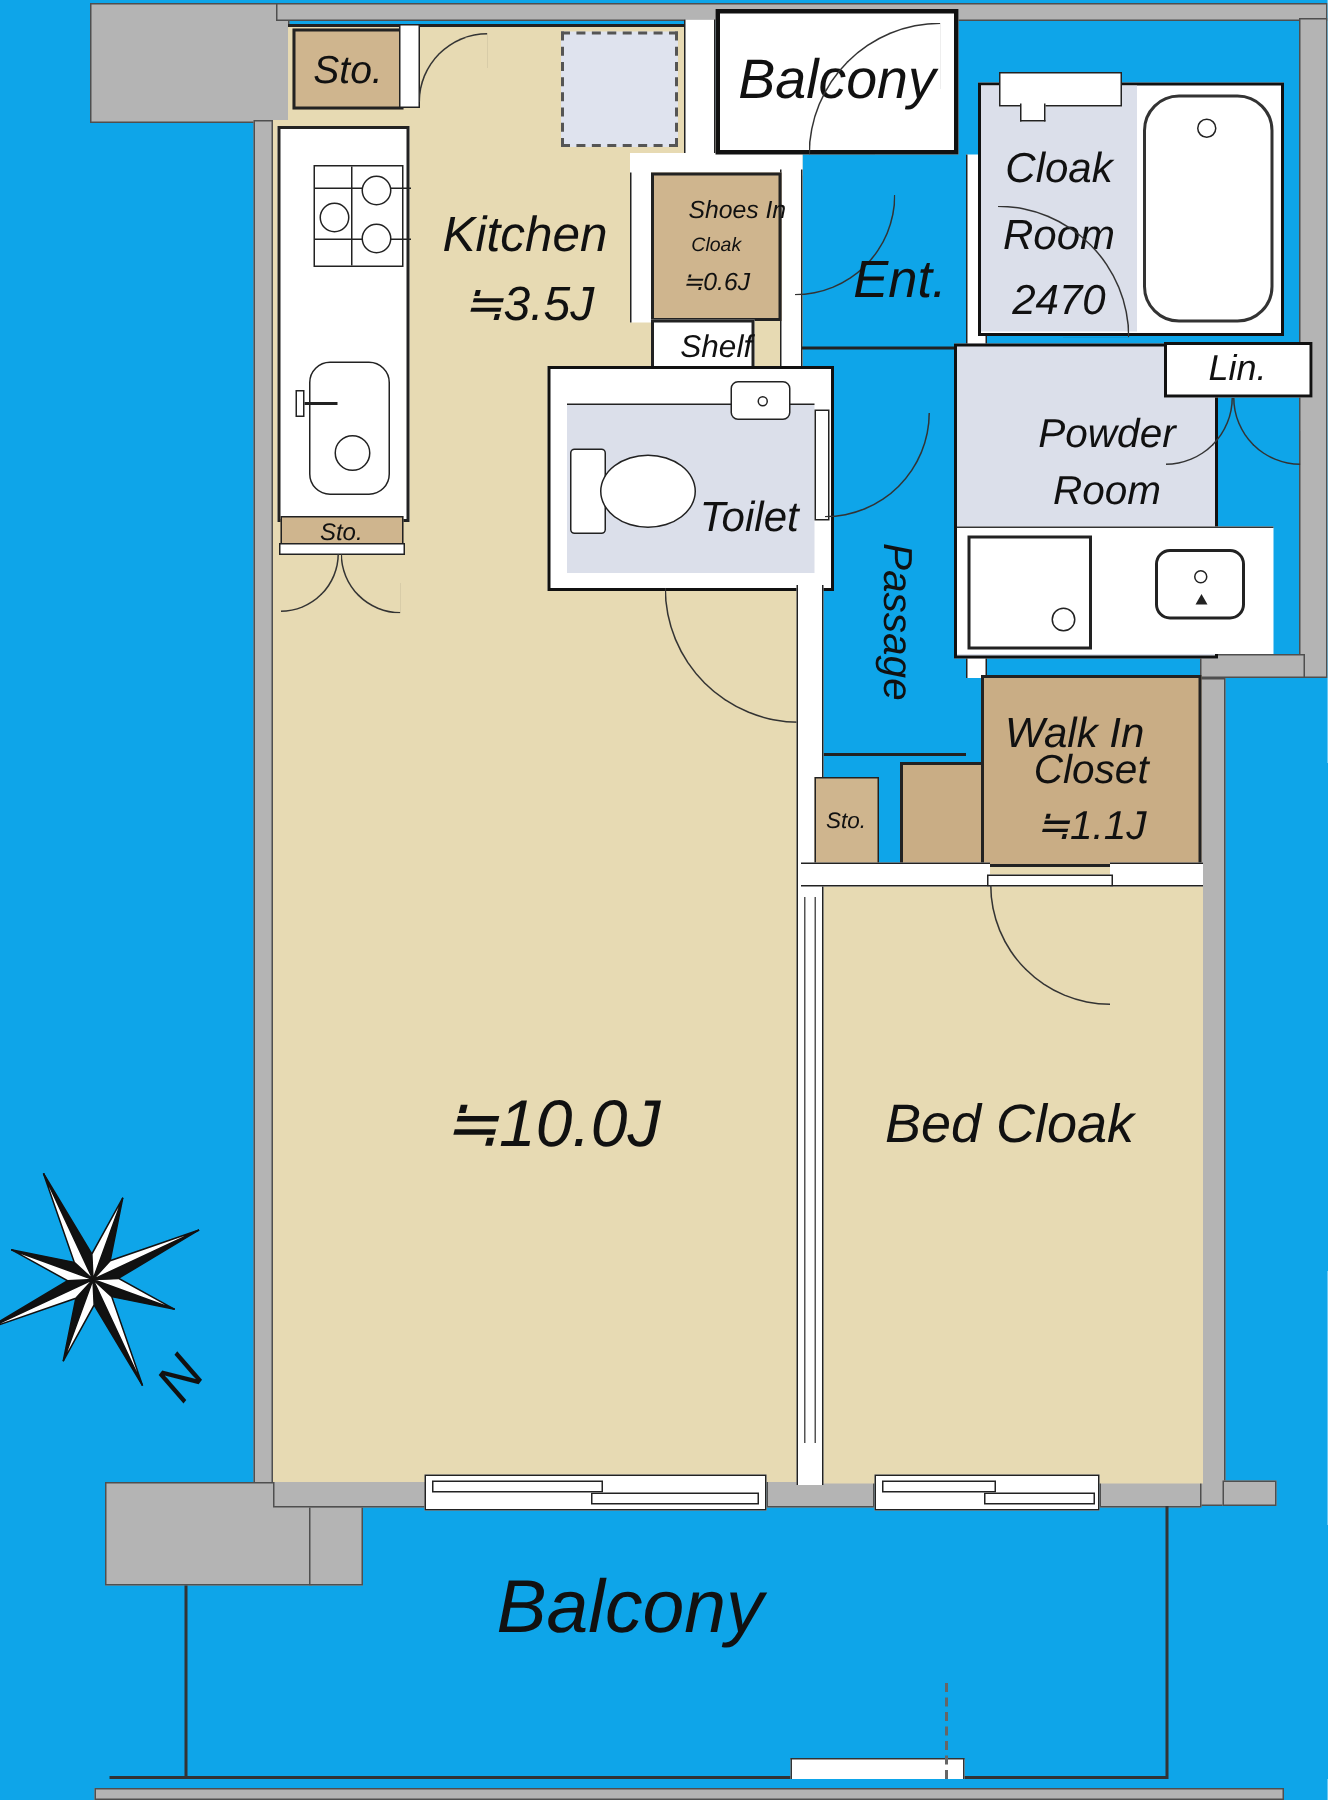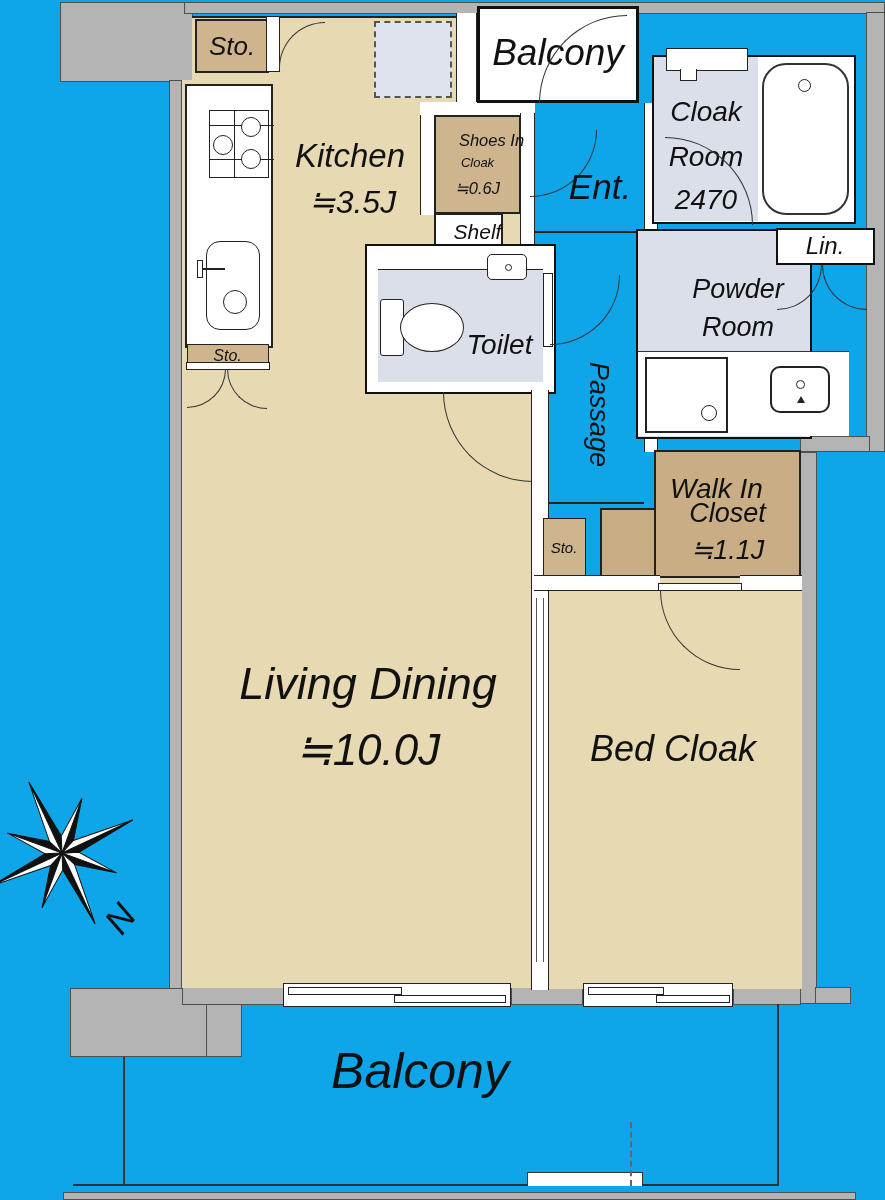--- a/index.html
+++ b/index.html
@@ -174,21 +174,20 @@
 
   <div class="abs" style="left:123px;top:1057px;width:1.5px;height:129px;background:#333;"></div>
   <div class="abs" style="left:73px;top:1184px;width:705px;height:1.5px;background:#333;"></div>
   <div class="abs" style="left:777px;top:1004px;width:1.5px;height:182px;background:#333;"></div>
   <div class="abs" style="left:527px;top:1172px;width:116px;height:14px;background:#fff;border-top:1.5px solid #333;border-left:1.5px solid #333;border-right:1.5px solid #333;"></div>
   <div class="abs" style="left:630px;top:1122px;width:0;height:64px;border-left:2px dashed #666;"></div>
   <div class="lbl" style="left:250px;top:138px;width:200px;font-size:33px;">Kitchen</div>
 
   <div class="lbl" style="left:260px;top:1044px;width:320px;font-size:50px;">Balcony</div>
   <div class="lbl" style="left:260px;top:185px;width:185px;font-size:32px;">≒3.5J</div>
-  <div class="lbl" style="left:208px;top:660px;width:320px;font-size:45px;">Living Dining</div>
   <div class="lbl" style="left:208px;top:726px;width:320px;font-size:44px;">≒10.0J</div>
   <div class="lbl" style="left:558px;top:730px;width:230px;font-size:36px;">Bed Cloak</div>
 
   <svg style="position:absolute;left:-38px;top:753px;" width="200" height="200" viewBox="-100 -100 200 200">
     <g transform="rotate(10)" stroke="#111" stroke-width="1">
       <polygon points="57.1,10.1 14.3,9.1 0,0" fill="#111"></polygon>
         <polygon points="57.1,10.1 16.6,-3.7 0,0" fill="#fff"></polygon>
       <polygon points="44.8,63.9 3.7,16.6 0,0" fill="#111"></polygon>
         <polygon points="44.8,63.9 14.3,9.1 0,0" fill="#fff"></polygon>
       <polygon points="-10.1,57.1 -9.1,14.3 0,0" fill="#111"></polygon>

